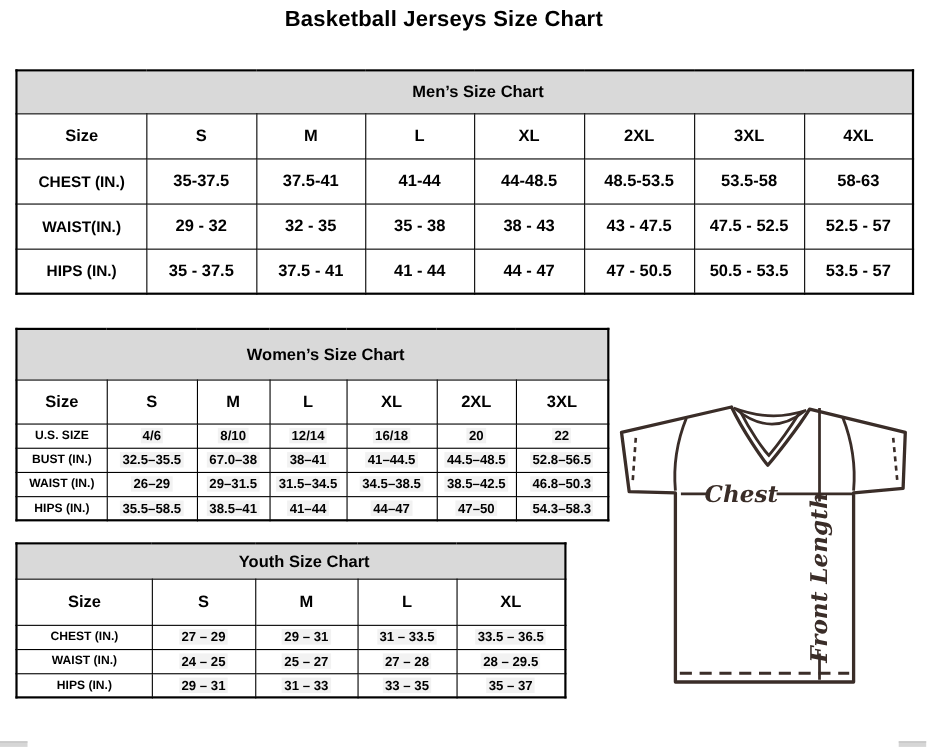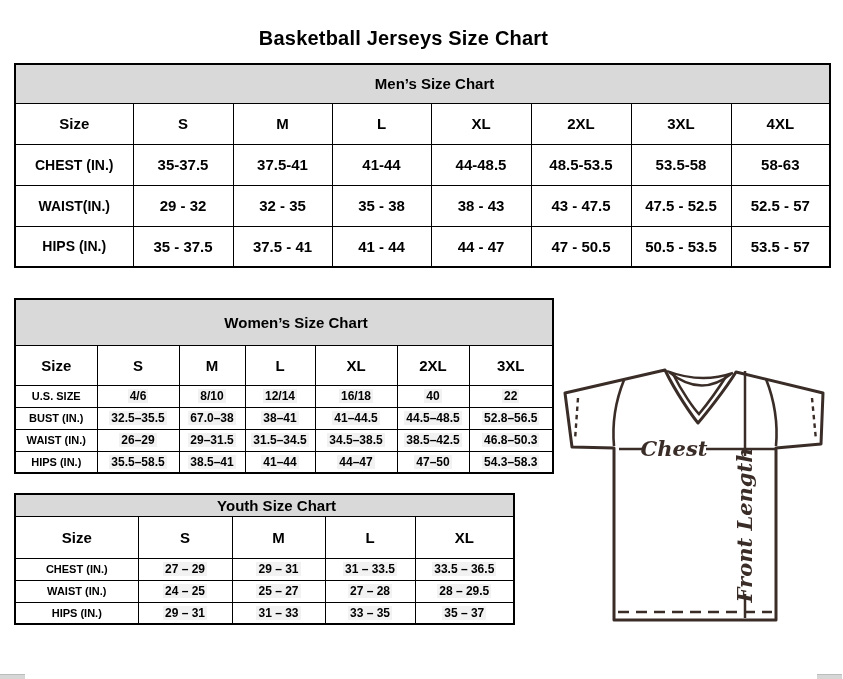--- a/index.html
+++ b/index.html
@@ -4,21 +4,21 @@
 <style>
   :root { --band-bg:#d9d9d9; --hl:#f2f2f2; --ink:#000; --jersey:#3a2d28; }
   * { box-sizing:border-box; }
   html,body { margin:0; padding:0; }
   body {
     width:843px; height:679px; position:relative; overflow:hidden;
     background:#fff; font-family:"Liberation Sans", sans-serif; color:var(--ink);
   }
   .page-title {
     position:absolute; top:7px; left:0; width:807px; text-align:center;
-    font-size:20px; font-weight:bold; letter-spacing:0.2px;margin-top:20px;
+    font-size:20px; font-weight:bold; letter-spacing:0.2px;
   }
   table.tbl {
     position:absolute; border-collapse:collapse; table-layout:fixed;
     background:#fff; border:2px solid #000;
   }
   .tbl th, .tbl td {
     border:1px solid #000; text-align:center; vertical-align:middle;
     font-weight:bold; padding:0; overflow:hidden; white-space:nowrap;
   }
   .tbl .band { background:var(--band-bg); font-size:15px;padding-left:24px; }
@@ -29,21 +29,21 @@
   .men tbody th, .men tbody td { height:41px; font-size:15px; }
   .men tbody th.rowlabel { font-size:14px; }
 
   .women { left:14px; top:298px; width:538px; }
   .women .band { height:46px; }
   .women .hdr th { height:40px; font-size:15px; }
   .women tbody th, .women tbody td { height:22px; font-size:12px; }
   .women tbody th.rowlabel { font-size:11px; }
 
   .youth { left:14px; top:493px; width:499px; }
-  .youth .band { height:22px; }
+  .youth .band { height:32px; }
   .youth .hdr th { height:42px; font-size:15px; }
   .youth tbody th, .youth tbody td { height:22px; font-size:12px; }
   .youth tbody th.rowlabel { font-size:11px; }
 
   .women .val, .youth .val { background:var(--hl); padding:0 2px; }
 
   .jersey-svg { position:absolute; left:555px; top:360px; width:288px; height:300px; }
   .jersey-svg path { fill:none; stroke:var(--jersey); }
   .jersey-svg text {
     fill:var(--jersey); font-family:"DejaVu Serif", serif;
@@ -144,21 +144,21 @@
         <th>3XL</th>
       </tr>
     </thead>
   <tbody>
       <tr>
         <th class="rowlabel">U.S. SIZE</th>
         <td><span class="val">4/6</span></td>
         <td><span class="val">8/10</span></td>
         <td><span class="val">12/14</span></td>
         <td><span class="val">16/18</span></td>
-        <td><span class="val">40</span></td>
+        <td><span class="val">20</span></td>
         <td><span class="val">22</span></td>
       </tr>
       <tr>
         <th class="rowlabel">BUST (IN.)</th>
         <td><span class="val">32.5–35.5</span></td>
         <td><span class="val">67.0–38</span></td>
         <td><span class="val">38–41</span></td>
         <td><span class="val">41–44.5</span></td>
         <td><span class="val">44.5–48.5</span></td>
         <td><span class="val">52.8–56.5</span></td>

